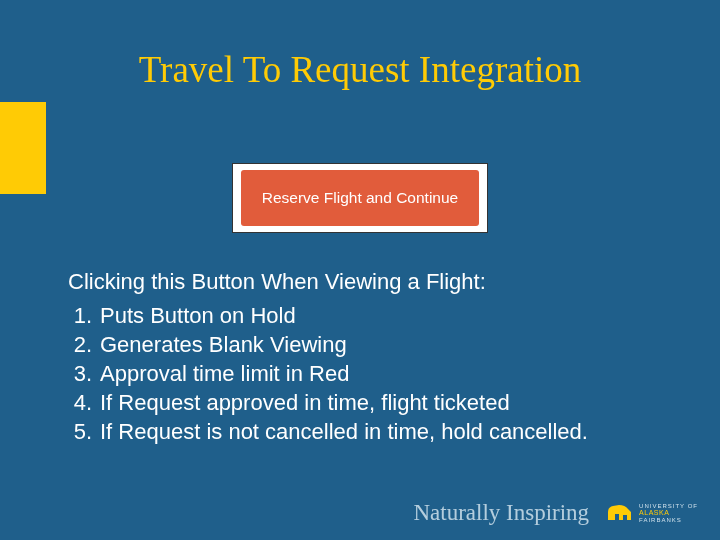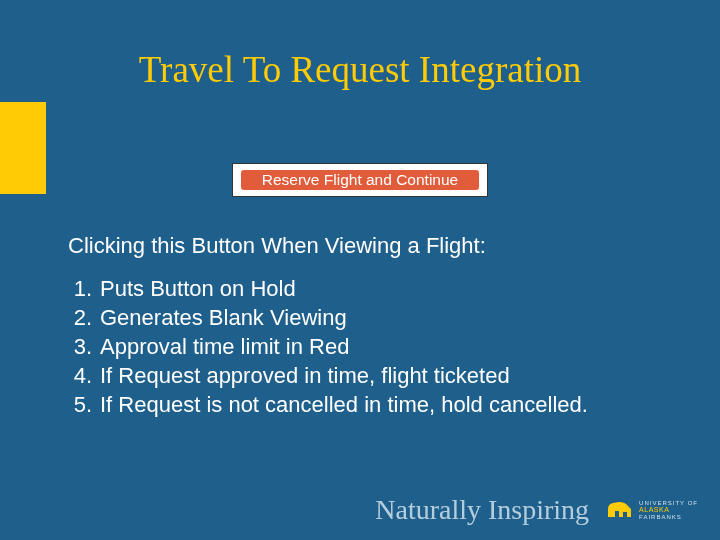--- a/index.html
+++ b/index.html
@@ -38,49 +38,49 @@
     border: 1px solid #333;
     padding: 6px 8px;
   }
   .reserve-btn {
     display: block;
     width: 100%;
     background: #e15c3b;
     color: #fff;
     font-size: 15.5px;
     text-align: center;
-    padding: 1px 0;
+    padding: 19px 0;
     border-radius: 3px;
     border: none;
     font-family: Arial, sans-serif;
   }
   .content {
     margin-top: 34px;
     padding: 0 68px;
     color: #fff;
     font-size: 22px;
     line-height: 1.32;
   }
-  .lead { margin-bottom: 14px; }
+  .lead { margin-bottom: 5px; }
   .list { list-style: none; }
   .list li { display: flex; }
   .num { width: 32px; flex-shrink: 0; text-align: right; padding-right: 8px; }
   .txt { flex: 1; }
   .footer {
     position: absolute;
     bottom: 14px;
     right: 22px;
     display: flex;
     align-items: center;
     gap: 16px;
   }
   .inspiring {
     color: #cfe1ec;
     font-family: 'Brush Script MT', cursive;
-    font-size: 28px;
+    font-size: 23px;
     opacity: 0.85;
   }
   .logo {
     display: flex;
     align-items: center;
     gap: 6px;
   }
   .logo-text {
     color: #ffcb05;
     font-size: 7px;

